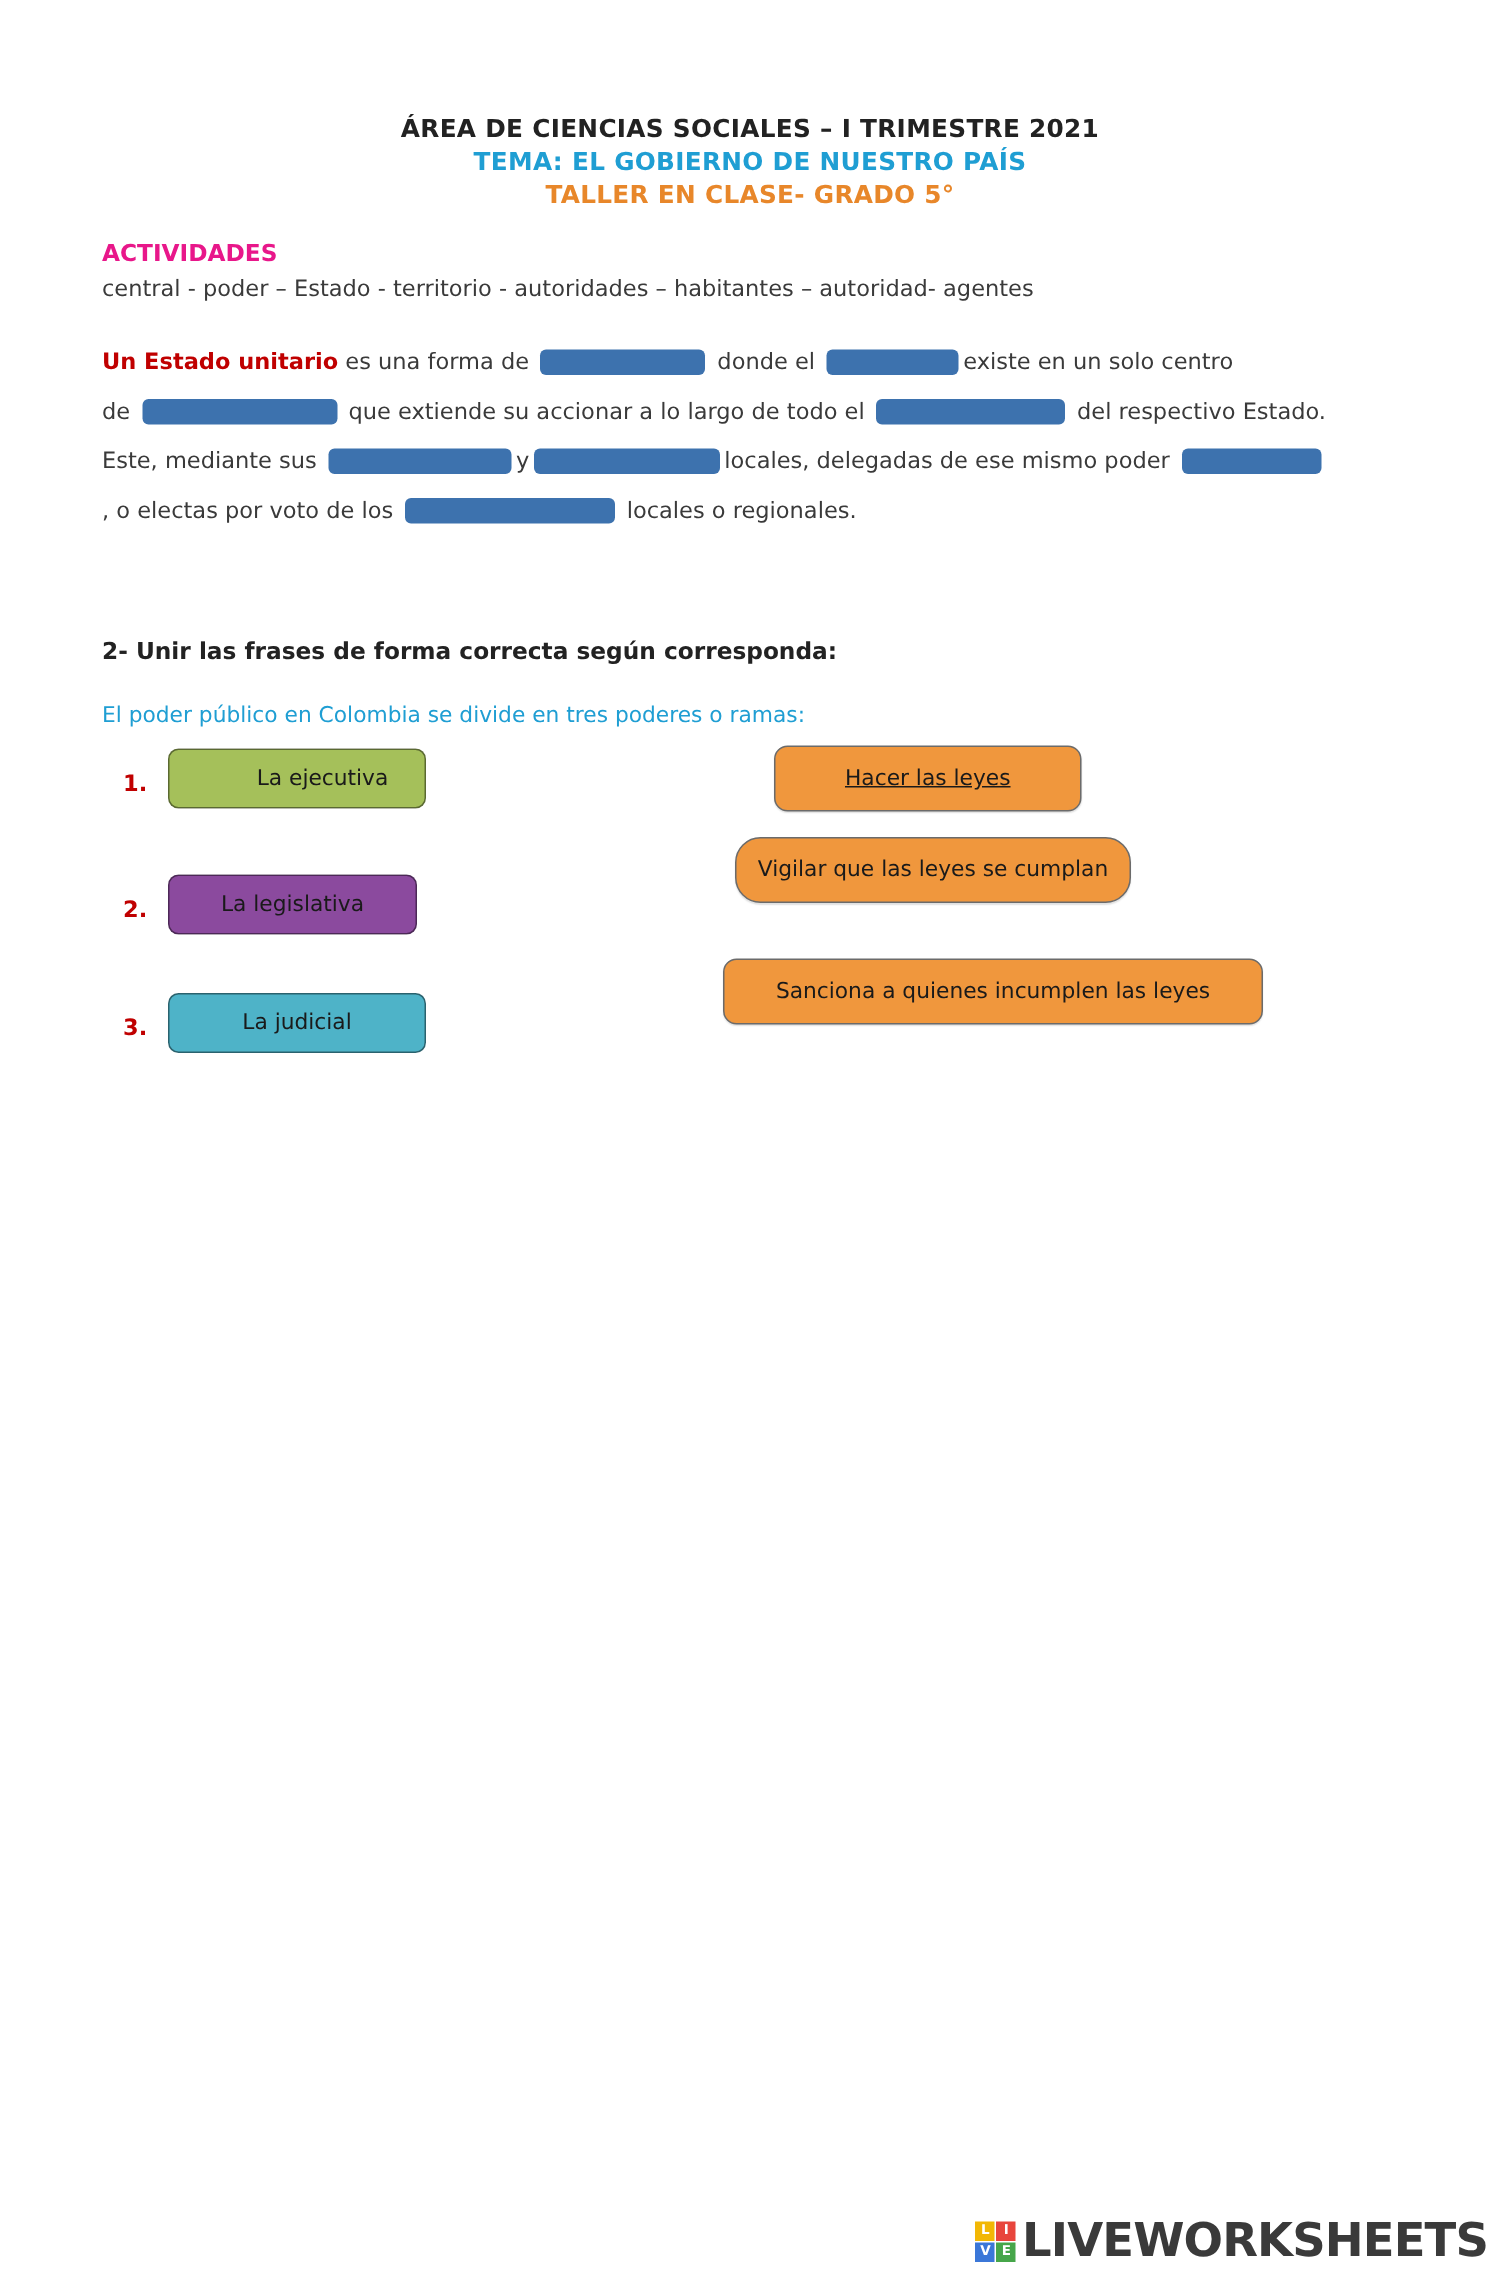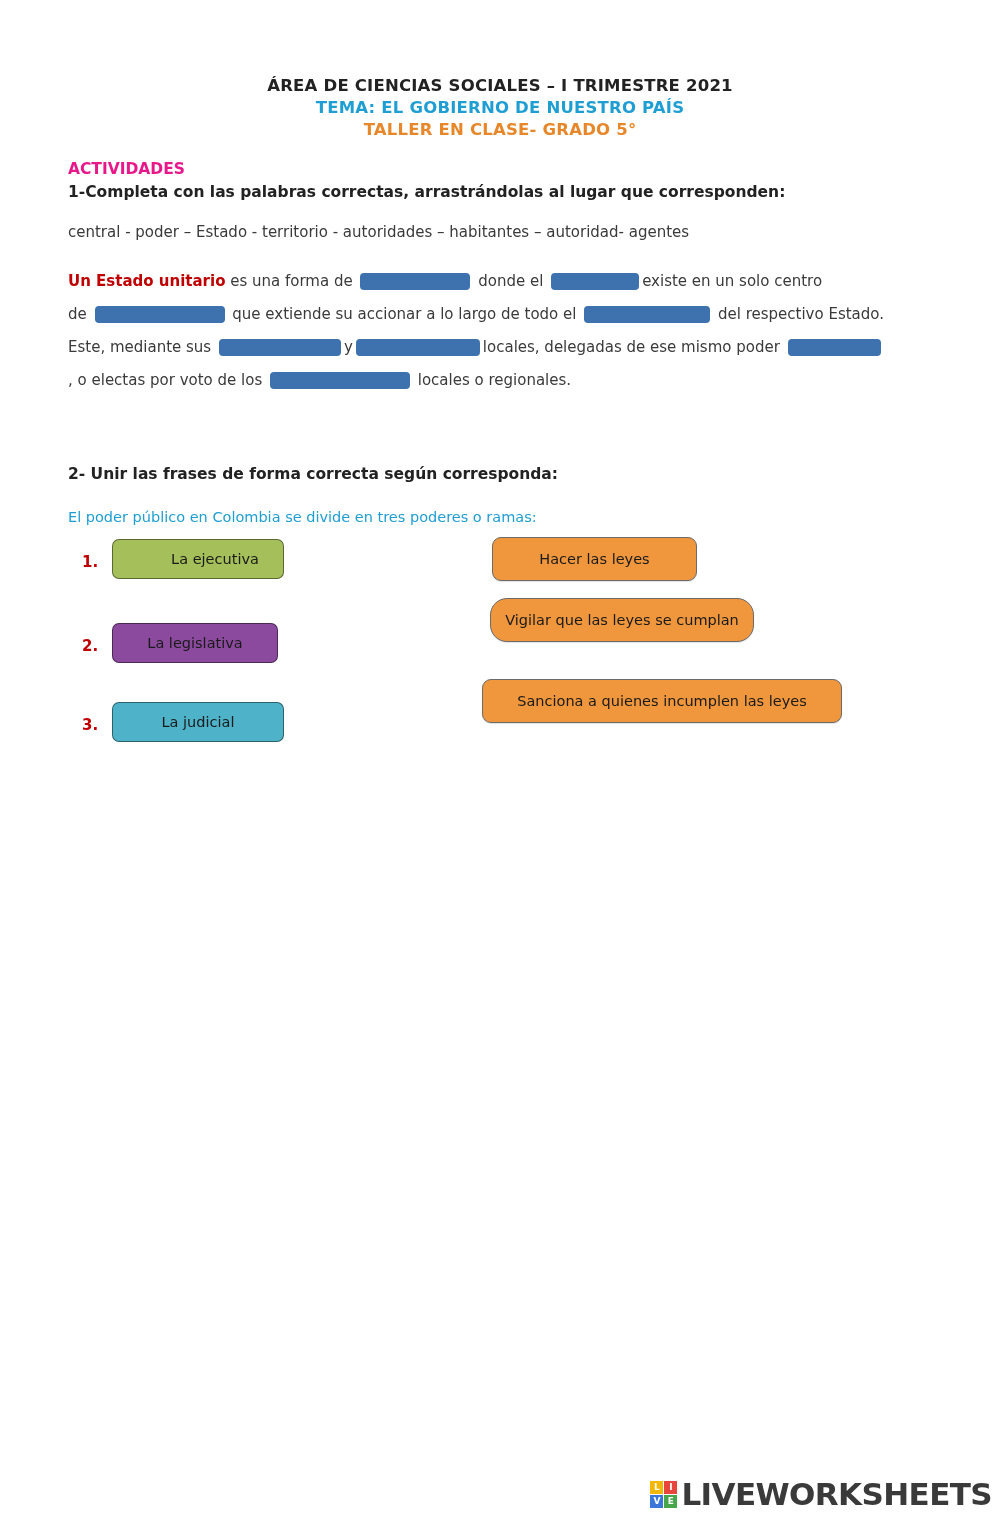--- a/index.html
+++ b/index.html
@@ -195,21 +195,20 @@
 
   <div class="header">
     <div class="header-line1">ÁREA DE CIENCIAS SOCIALES – I TRIMESTRE 2021</div>
     <div class="header-line2">TEMA: EL GOBIERNO DE NUESTRO PAÍS</div>
     <div class="header-line3">TALLER EN CLASE- GRADO 5°</div>
   </div>
 
   <div class="content">
 
     <div class="activities-title">ACTIVIDADES</div>
-    <div class="q1-title">1-Completa con las palabras correctas, arrastrándolas al lugar que corresponden:</div>
     <div class="wordbank">central - poder – Estado - territorio - autoridades – habitantes – autoridad- agentes</div>
 
     <div class="paragraph">
       <span class="kw">Un Estado unitario</span><span> es una forma de </span><span class="blank b-110"></span><span> donde el </span><span class="blank b-88"></span><span>existe en un solo centro</span><br>
       <span>de </span><span class="blank b-130"></span><span> que extiende su accionar a lo largo de todo el </span><span class="blank b-126"></span><span> del respectivo Estado.</span><br>
       <span>Este, mediante sus </span><span class="blank b-122"></span><span>y</span><span class="blank b-124"></span><span>locales, delegadas de ese mismo poder </span><span class="blank b-93"></span><br>
       <span>, o electas por voto de los </span><span class="blank b-140"></span><span> locales o regionales.</span>
     </div>
 
     <div class="q2-title">2- Unir las frases de forma correcta según  corresponda:</div>
@@ -218,21 +217,21 @@
     <div class="match">
       <div class="num" style="left:14px; top:14px;">1.</div>
       <div class="chip chip-left" style="left:44px; top:0px; width:172px; background:#a5c05a;padding-left:44px;">La ejecutiva</div>
 
       <div class="num" style="left:14px; top:98px;">2.</div>
       <div class="chip chip-left" style="left:44px; top:84px; width:166px; background:#8b4a9e;">La legislativa</div>
 
       <div class="num" style="left:14px; top:177px;">3.</div>
       <div class="chip chip-left" style="left:44px; top:163px; width:172px; background:#4eb3c8;">La judicial</div>
 
-      <div class="chip chip-right" style="left:424px; top:-2px; width:205px;">Hacer las leyes</div>
+      <div class="chip chip-right" style="left:448px; top:-2px; width:205px;text-decoration:underline;">Hacer las leyes</div>
       <div class="chip chip-right" style="left:422px; top:59px; width:264px;border-radius:17px;">Vigilar que las leyes se cumplan</div>
       <div class="chip chip-right" style="left:414px; top:140px; width:360px;">Sanciona a quienes incumplen las leyes</div>
     </div>
 
   </div>
 
   <div class="footer-logo">
     <div class="logo-squares">
       <div class="logo-row">
         <div class="sq sq-l">L</div>

